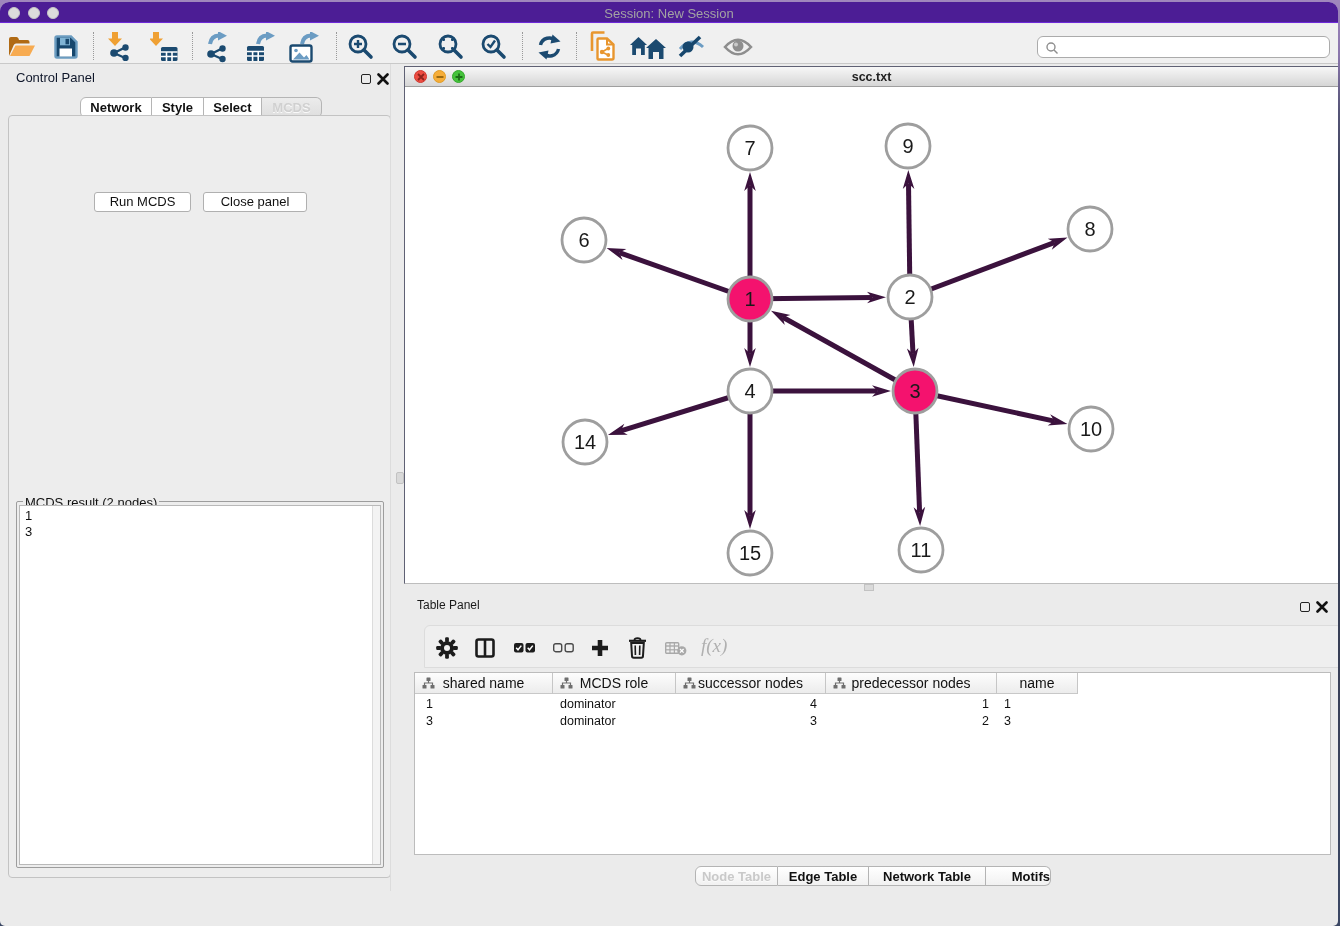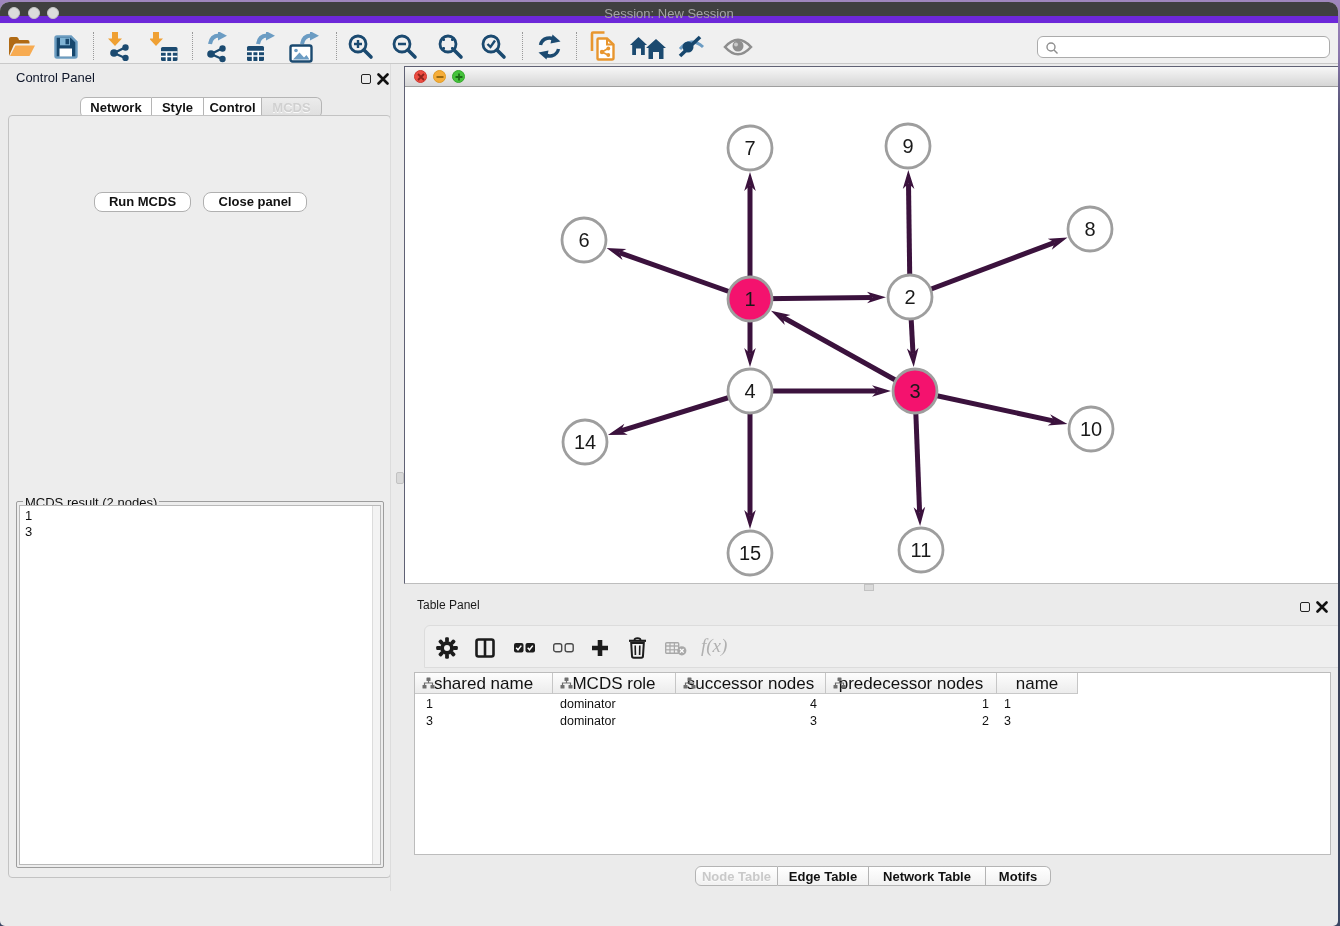--- a/index.html
+++ b/index.html
@@ -4,21 +4,21 @@
 <style>
 * { margin:0; padding:0; box-sizing:border-box; }
 html,body { width:1340px; height:926px; overflow:hidden; }
 body { font-family:"Liberation Sans", sans-serif;
   background:linear-gradient(#a087bd 0%,#8a76ac 6%,#565577 12%,#3a4158 20%,#383f56 70%,#3b4764 100%); }
 #app { position:absolute; left:0; top:2px; width:1338px; height:924px;
   background:#ebebeb; border-radius:9px 9px 5px 5px; overflow:hidden; }
 .abs { position:absolute; }
 
 
-#titlebar { position:absolute; left:0; top:0; width:100%; height:21px; background:#404040; border-bottom:7px solid #6d28d9; }
+#titlebar { position:absolute; left:0; top:0; width:100%; height:21px; background:#4c1d95; border-bottom:1px solid #6d28d9; }
 #titlebar .dot { position:absolute; top:5px; width:12px; height:12px; border-radius:50%;
   background:#dcdcdc; border:1px solid #c6c6c6; }
 #wintitle { position:absolute; top:4px; left:0; width:100%; text-align:center;
   font-size:13px; color:#a3a3a3; }
 
 
 #toolbar { position:absolute; left:0; top:22px; width:100%; height:40px;
   background:#f0f0f0; border-bottom:1px solid #c9c9c9; }
 .tsep { position:absolute; top:8px; height:28px; width:0;
   border-left:1px dotted #9a9a9a; }
@@ -33,21 +33,21 @@
 .tab { position:absolute; top:0; height:21px; background:#fff; border:1px solid #b5b5b5;
   font-size:13px; font-weight:bold; color:#111; text-align:center; line-height:19px; }
 #cp-panel { position:absolute; left:8px; top:113px; width:383px; height:763px;
   background:#ededed; border:1px solid #c3c3c3; border-radius:4px; }
 #opt-label { position:absolute; left:0; top:21px; width:100%; text-align:center;
   font-size:13px; color:#111; }
 #combo { position:absolute; left:36px; top:43px; width:310px; height:20px; background:#fff;
   border:1px solid #b0b0b0; border-radius:4px; font-size:13px; color:#111; line-height:18px;
   padding-left:13px; }
 .btn { position:absolute; top:76px; height:20px; background:#fff; border:1px solid #b0b0b0;
-  border-radius:8px; font-size:13px; font-weight:bold; color:#111; text-align:center; line-height:18px; }
+  border-radius:3px; font-size:13px; font-weight:normal; color:#111; text-align:center; line-height:18px; }
 #fieldset { position:absolute; left:7px; top:385px; width:368px; height:367px;
   border:1px solid #9d9d9d; border-radius:2px; }
 #fieldlegend { position:absolute; left:6px; top:-7px; background:#ededed; padding:0 2px;
   font-size:13px; color:#111; }
 #fieldinner { position:absolute; left:2px; top:3px; right:2px; bottom:2px; background:#fff;
   border:1px solid #b9b9b9; font-size:13px; color:#111; line-height:16px; padding:2px 0 0 5px; }
 #fieldscroll { position:absolute; right:0; top:0; width:8px; height:100%;
   background:#f3f3f3; border-left:1px solid #dcdcdc; }
 
 
@@ -61,21 +61,21 @@
 
 
 #tp-title { position:absolute; left:417px; top:596px; font-size:12px; color:#1a1a1a; }
 #tp-toolbar { position:absolute; left:413px; top:623px; width:919px; height:43px;
   background:#efefef; border:1px solid #dcdcdc; border-radius:6px 6px 0 0;margin-left:11px; }
 #tbl { position:absolute; left:414px; top:670px; width:917px; height:183px;
   background:#fff; border:1px solid #bcbcbc; }
 #tbl-hdr { position:absolute; left:0; top:0; width:663px; height:21px;
   background:linear-gradient(#fdfdfd,#ececec); border-bottom:1px solid #c8c8c8; }
 .hcell { position:absolute; top:0; height:21px; border-right:1px solid #c6c6c6;
-  font-size:17px; color:#111; text-align:center; line-height:21px; }
+  font-size:14px; color:#111; text-align:center; line-height:21px; }
 .orgicon { position:absolute; left:7px; top:4px; width:13px; height:13px; }
 .trow { position:absolute; width:100%; height:17px; font-size:12.5px; color:#111; }
 .tcell { position:absolute; top:1px; }
 .btabs { position:absolute; top:864px; height:21px; }
 .btab { position:absolute; top:0; height:20px; background:linear-gradient(#ffffff,#f1f1f1);
   border:1px solid #b4b4b4; font-size:13px; font-weight:bold; color:#111; text-align:center; line-height:19px; }
 
 
 #statusbar { position:absolute; left:0; top:889px; width:100%; height:33px;
   background:#ececec; border-top:1px solid #c6c6c6; }
@@ -238,21 +238,21 @@
   </div>
 
   <div id="cp-title">Control Panel</div>
   <div class="panehdr-sq" style="left:361px; top:72px;"></div>
   <svg class="abs" style="left:377px;top:71px;" width="12" height="12" viewBox="0 0 12 12">
     <path d="M1.5 1.5 L10.5 10.5 M10.5 1.5 L1.5 10.5" stroke="#111" stroke-width="2.6" stroke-linecap="round"></path>
   </svg>
   <div class="tabsrow" style="left:80px; top:95px;">
     <div class="tab" style="left:0; width:72px; border-radius:6px 0 0 6px;">Network</div>
     <div class="tab" style="left:72px; width:52px; border-left:none;">Style</div>
-    <div class="tab" style="left:124px; width:58px; border-left:none;">Control</div>
+    <div class="tab" style="left:124px; width:58px; border-left:none;">Select</div>
     <div class="tab" style="left:182px; width:60px; border-left:none; border-radius:0 6px 6px 0; background:linear-gradient(#ececec,#dedede); color:#d0d0d0; text-shadow:0 1px 0 #fafafa;">MCDS</div>
   </div>
   <div id="cp-panel">
     <div class="btn" style="left:85px; width:97px;">Run MCDS</div>
     <div class="btn" style="left:194px; width:104px;">Close panel</div>
     <div id="fieldset">
       <div id="fieldlegend">MCDS result (2 nodes)</div>
       <div id="fieldinner">1<br>3<div id="fieldscroll"></div></div>
     </div>
   </div>
@@ -267,20 +267,21 @@
       <div class="tl" style="left:47px; background:#45c33c; border:1px solid #35a82d;"></div>
       <svg class="abs" style="left:11.5px;top:5.5px;" width="8" height="8" viewBox="0 0 8 8">
           <path d="M1 1 L7 7 M7 1 L1 7" stroke="#90231d" stroke-width="1.8"></path>
         </svg>
       <svg class="abs" style="left:30.5px;top:5.5px;" width="8" height="8" viewBox="0 0 8 8">
           <path d="M0.5 4 H7.5" stroke="#9a6a11" stroke-width="1.8"></path>
         </svg>
       <svg class="abs" style="left:49.5px;top:5.5px;" width="8" height="8" viewBox="0 0 8 8">
           <path d="M4 0.5 V7.5 M0.5 4 H7.5" stroke="#1c6e18" stroke-width="1.8"></path>
         </svg>
+      <div id="netname">scc.txt</div>
     </div>
     <svg class="abs" style="left:0;top:20px;" width="932" height="497" viewBox="405 86 932 497">
       <defs>
         <marker id="arrow" markerUnits="userSpaceOnUse" markerWidth="22" markerHeight="14" refX="7" refY="7" orient="auto">
           <path d="M20.5 7 L1.5 12.8 L7 7 L1.5 1.2 Z" fill="#3b123d"></path>
         </marker>
       </defs>
       <g stroke="#3b123d" stroke-width="5" marker-end="url(#arrow)">
         <line x1="750" y1="298" x2="750.0" y2="184.5"></line>
         <line x1="750" y1="298" x2="619.3" y2="251.6"></line>
@@ -446,16 +447,16 @@
       <div class="tcell" style="left:145px;">dominator</div>
       <div class="tcell" style="left:261px; width:141px; text-align:right;">3</div>
       <div class="tcell" style="left:411px; width:163px; text-align:right;">2</div>
       <div class="tcell" style="left:589px;">3</div>
     </div>
   </div>
   <div class="btabs" style="left:695px;">
     <div class="btab" style="left:0; width:83px; border-radius:6px 0 0 6px; color:#c9c9c9; text-shadow:0 1px 0 #fafafa;">Node Table</div>
     <div class="btab" style="left:83px; width:91px; border-left:none;">Edge Table</div>
     <div class="btab" style="left:174px; width:117px; border-left:none;">Network Table</div>
-    <div class="btab" style="left:291px; width:65px; border-left:none; border-radius:0 6px 6px 0;">Motifs</div>
+    <div class="btab" style="left:291px; width:65px; border-left:none; border-radius:0 6px 6px 0;text-align:right;">Motifs</div>
   </div>
 
 </div>
 
 </body></html>

